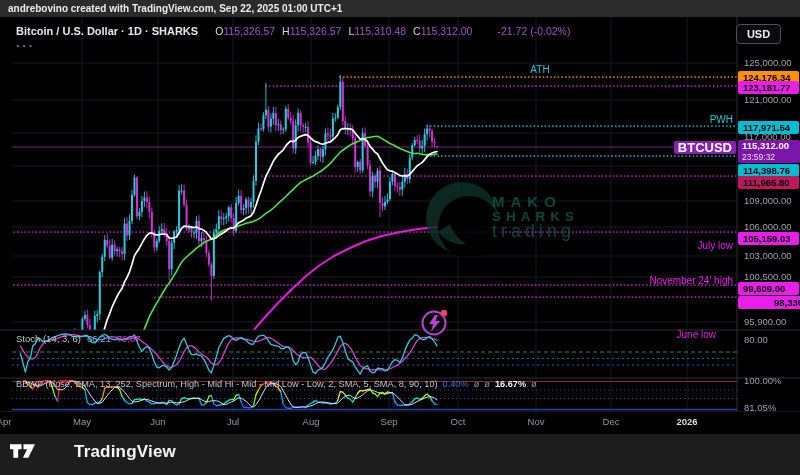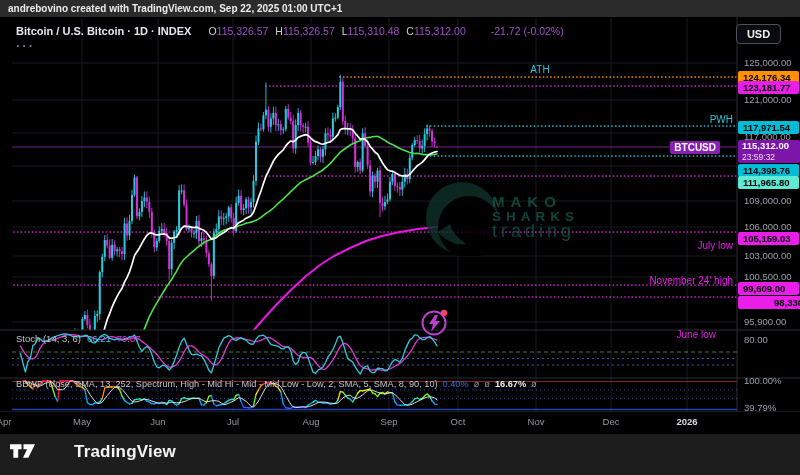--- a/index.html
+++ b/index.html
@@ -22,22 +22,22 @@
   
   #usd-btn{position:absolute;left:736px;top:24px;width:43px;height:18px;border:1px solid #4d515c;
            border-radius:4px;color:#eceff1;font-size:11px;font-weight:bold;text-align:center;
            line-height:18px;z-index:6;background:#0b0b0d;}
   
   .plain-lbl{position:absolute;left:744px;color:#9da1ab;font-size:9.5px;line-height:12px;z-index:4;white-space:nowrap;}
   .px-box{position:absolute;left:738px;width:56px;height:13px;border-radius:2px;color:#000;
           font-size:9.5px;font-weight:bold;line-height:13px;padding-left:5px;z-index:5;white-space:nowrap;}
   .chart-text{position:absolute;font-size:10px;z-index:4;white-space:nowrap;line-height:12px;}
   
-  #sym-tag{position:absolute;right:80px;top:141px;height:13px;background:#8a1fb3;border-radius:2px;
-           color:#fff;font-size:10px;font-weight:bold;line-height:13px;padding:0 4px;z-index:6;}
+  #sym-tag{position:absolute;right:64px;top:141px;height:13px;background:#8a1fb3;border-radius:2px;
+           color:#fff;font-size:13px;font-weight:bold;line-height:13px;padding:0 4px;z-index:6;}
   #last-box{position:absolute;left:738px;top:140px;width:58px;height:23px;background:#7c16a8;
             border-radius:2px;color:#fff;z-index:6;padding-left:4px;}
   #last-box .lp{font-size:9.5px;font-weight:bold;line-height:12px;}
   #last-box .cd{font-size:8.5px;line-height:10px;color:#f0defa;}
   
   #wm-text{position:absolute;left:492px;top:194px;z-index:2;color:#135244;opacity:.85;}
   #wm-text .l1{font-size:15px;font-weight:bold;letter-spacing:6px;line-height:15px;}
   #wm-text .l2{font-size:13.5px;font-weight:bold;letter-spacing:5px;line-height:15px;}
   #wm-text .l3{font-size:18px;letter-spacing:4px;line-height:14px;}
   #wm-logo{position:absolute;left:424px;top:180px;z-index:2;}
@@ -669,43 +669,43 @@
       </g>
     </svg>
   </div>
   <div id="wm-text">
     <div class="l1">MAKO</div>
     <div class="l2">SHARKS</div>
     <div class="l3">trading</div>
   </div>
 
   <div id="legend">
-    <span class="title">Bitcoin / U.S. Bitcoin · 1D · INDEX</span><span class="olab">O</span><span class="oval">115,326.57</span><span class="olab">H</span><span class="oval">115,326.57</span><span class="olab">L</span><span class="oval">115,310.48</span><span class="olab">C</span><span class="oval">115,312.00</span><span class="chg">-21.72 (-0.02%)</span>
+    <span class="title">Bitcoin / U.S. Dollar · 1D · SHARKS</span><span class="olab">O</span><span class="oval">115,326.57</span><span class="olab">H</span><span class="oval">115,326.57</span><span class="olab">L</span><span class="oval">115,310.48</span><span class="olab">C</span><span class="oval">115,312.00</span><span class="chg">-21.72 (-0.02%)</span>
   </div>
   <div id="legend-more">···</div>
 
   <div id="usd-btn">USD</div>
 
   <div id="price-scale">
       <div class="plain-lbl" style="top: 57px;">125,000.00</div>
       <div class="plain-lbl" style="top: 94px;">121,000.00</div>
       <div class="plain-lbl" style="top: 131px;">117,000.00</div>
       <div class="plain-lbl" style="top: 195px;">109,000.00</div>
       <div class="plain-lbl" style="top: 221px;">106,000.00</div>
       <div class="plain-lbl" style="top: 250px;">103,000.00</div>
       <div class="plain-lbl" style="top: 271px;">100,500.00</div>
       <div class="plain-lbl" style="top: 316px;">95,900.00</div>
       <div class="plain-lbl" style="top: 334px;">80.00</div>
       <div class="plain-lbl" style="top: 375px;">100.00%</div>
-      <div class="plain-lbl" style="top: 402px;">39.79%</div>
+      <div class="plain-lbl" style="top: 402px;">81.05%</div>
       <div class="px-box" style="top: 70.5px; background: rgb(255, 145, 0);">124,176.34</div>
       <div class="px-box" style="top: 80.5px; background: rgb(234, 30, 233);">123,181.77</div>
       <div class="px-box" style="top: 120.5px; background: rgb(0, 188, 212);">117,971.54</div>
       <div class="px-box" style="top: 163.5px; background: rgb(0, 188, 212);">114,398.76</div>
-      <div class="px-box" style="top: 175.5px; background: #5eead4;">111,965.80</div>
+      <div class="px-box" style="top: 175.5px; background: #be185d;">111,965.80</div>
       <div class="px-box" style="top: 231.5px; background: rgb(234, 30, 233);">105,159.03</div>
       <div class="px-box" style="top: 281.5px; background: rgb(234, 30, 233);">99,609.00</div>
       <div class="px-box" style="top: 295.5px; background: rgb(234, 30, 233); padding-left: 36px;">98,330.30</div>
     </div>
   <div id="chart-texts">
       <div class="chart-text" style="top: 64px; color: rgb(39, 198, 217); left: 540px; transform: translateX(-50%);">ATH</div>
       <div class="chart-text" style="top: 114px; color: rgb(39, 198, 217); right: 67px;">PWH</div>
       <div class="chart-text" style="top: 240px; color: rgb(234, 30, 233); right: 67px; margin-left: 20px;">July low</div>
       <div class="chart-text" style="top: 275px; color: rgb(234, 30, 233); right: 67px;">November 24' high</div>
       <div class="chart-text" style="top: 301px; color: rgb(234, 30, 233); right: 84px; margin-top: 28px;">June low</div>

